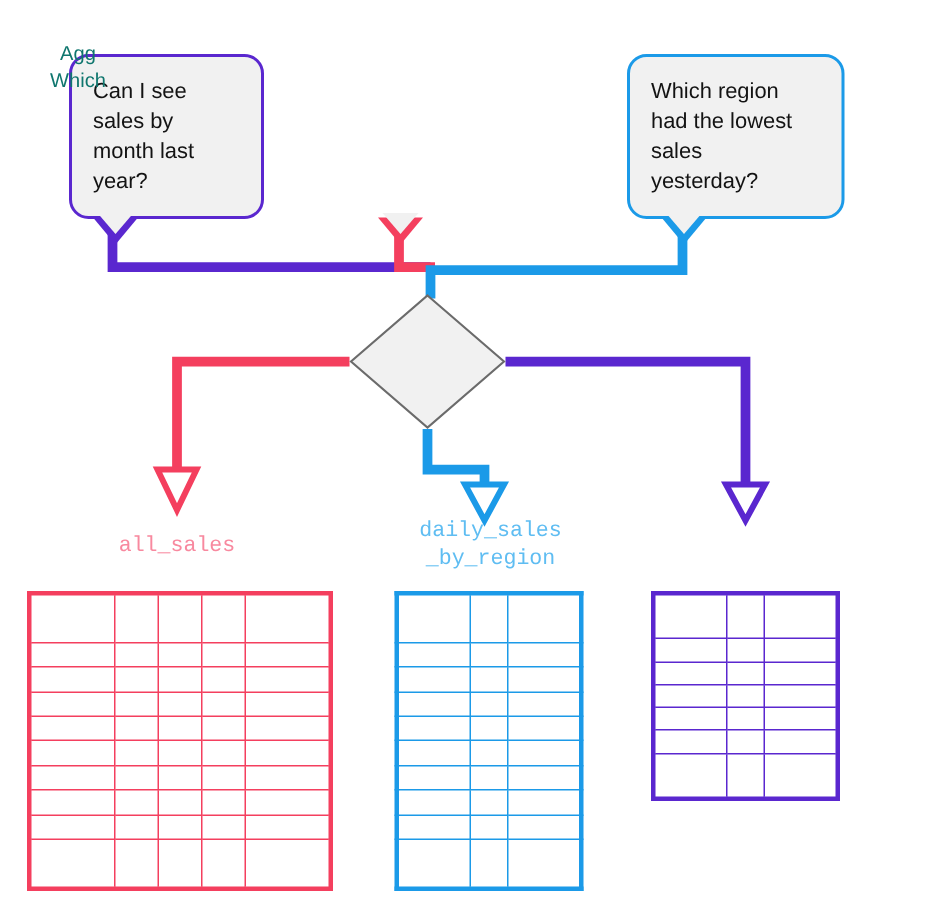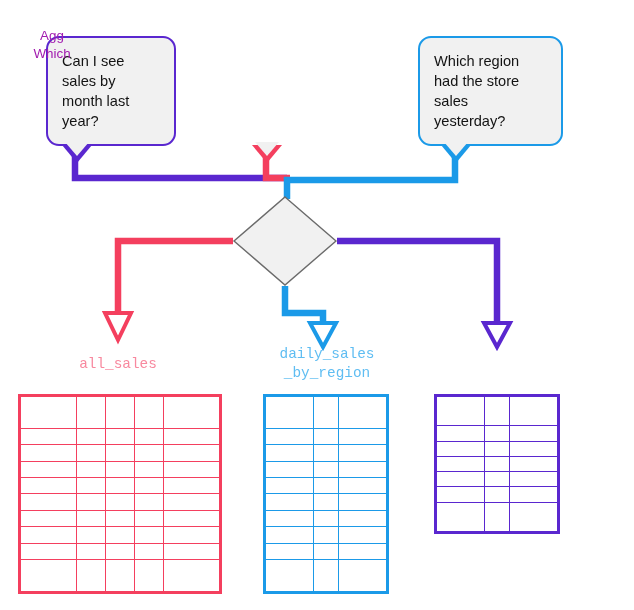--- a/index.html
+++ b/index.html
@@ -50,21 +50,21 @@
   #diamond-label {
     position: absolute;
     left: 0; top: 0;
     width: 104px; height: 90px;
     display: flex;
     flex-direction: column;
     align-items: center;
     justify-content: center;
     font-size: 13.4px;
     line-height: 18px;
-    color: #a21caf;
+    color: #0f766e;
     text-align: center;
     z-index: 5;
   }
 
   
   .tbl-caption {
     position: absolute;
     font-family: "Liberation Mono", "DejaVu Sans Mono", monospace;
     font-size: 14.4px;
     line-height: 19px;
@@ -125,21 +125,21 @@
 year?</div>
   </div>
   <div class="bubble-tail" style="left:62px; top:145px; border-left:15px solid transparent; border-right:15px solid transparent; border-top:18px solid #5a27cf;"></div>
   <div class="bubble-tail-fill" style="left:65px; top:142px; border-left:12px solid transparent; border-right:12px solid transparent; border-top:14px solid #f1f1f1;"></div>
 
   <div class="bubble-tail" style="left:252px; top:145px; border-left:15px solid transparent; border-right:15px solid transparent; border-top:18px solid #f43f5e;"></div>
   <div class="bubble-tail-fill" style="left:255px; top:142px; border-left:12px solid transparent; border-right:12px solid transparent; border-top:14px solid #f1f1f1;"></div>
 
   <div class="bubble" style="left:418px; top:36px; width:145px; height:110px; border-color:#1b9ae8;">
     <div class="txt">Which region
-had the store
+had the lowest
 sales
 yesterday?</div>
   </div>
   <div class="bubble-tail" style="left:441px; top:145px; border-left:15px solid transparent; border-right:15px solid transparent; border-top:18px solid #1b9ae8;"></div>
   <div class="bubble-tail-fill" style="left:444px; top:142px; border-left:12px solid transparent; border-right:12px solid transparent; border-top:14px solid #f1f1f1;"></div>
 
   <div id="diamond-label">
     <span>Agg</span>
     <span>Which</span>
   </div>

